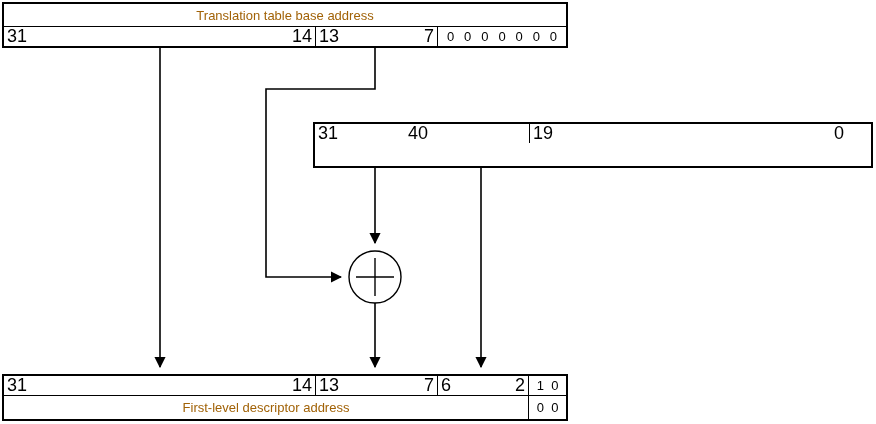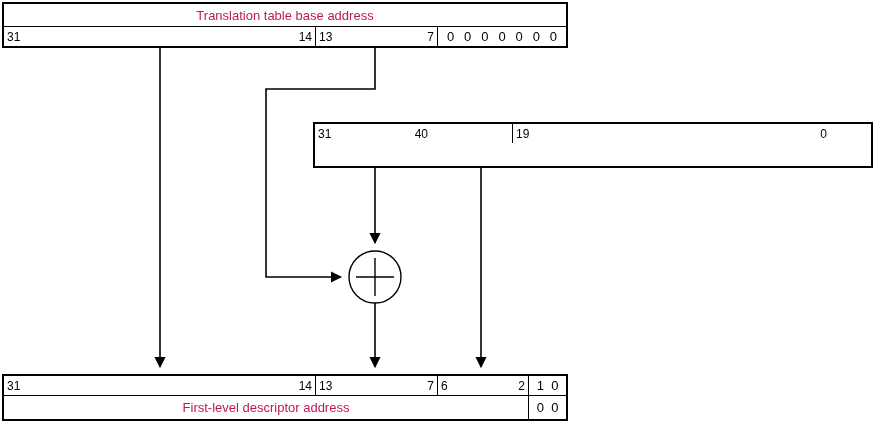--- a/index.html
+++ b/index.html
@@ -32,31 +32,31 @@
   }
   .title-cell {
     position: absolute;
     left: 0;
     top: 0;
     height: 100%;
     display: flex;
     align-items: center;
     justify-content: center;
     font-size: 13px;
-    color: #be185d;
+    color: #a16207;
     white-space: nowrap;
   }
   .fld {
     position: absolute;
     top: 0;
     height: 100%;
     box-sizing: border-box;
     display: flex;
     align-items: center;
-    font-size: 12px;
+    font-size: 18px;
     color: #000000;
     white-space: nowrap;
     overflow: hidden;
   }
   .fld .lo {
     position: absolute;
     left: 3px;
   }
   .fld .hi {
     position: absolute;
@@ -134,21 +134,21 @@
   </div>
 
   <div class="reg" style="left:313px; top:122px; width:560px; height:46px;">
 
 
     <div class="reg-row" style="height:19px;">
       <div class="fld" style="left:0px; width:116px;">
         <span class="lo">31</span>
         <span class="hi">40</span>
       </div>
-      <div class="fld bord-l" style="left:197px; width:318px;">
+      <div class="fld bord-l" style="left:214px; width:318px;">
         <span class="lo">19</span>
         <span class="hi">0</span>
       </div>
     </div>
   </div>
 
   <div class="reg" style="left:2px; top:374px; width:566px; height:47px;">
 
     <div class="reg-row top" style="height:20px;">
       <div class="fld" style="left:0px; width:311px;">

